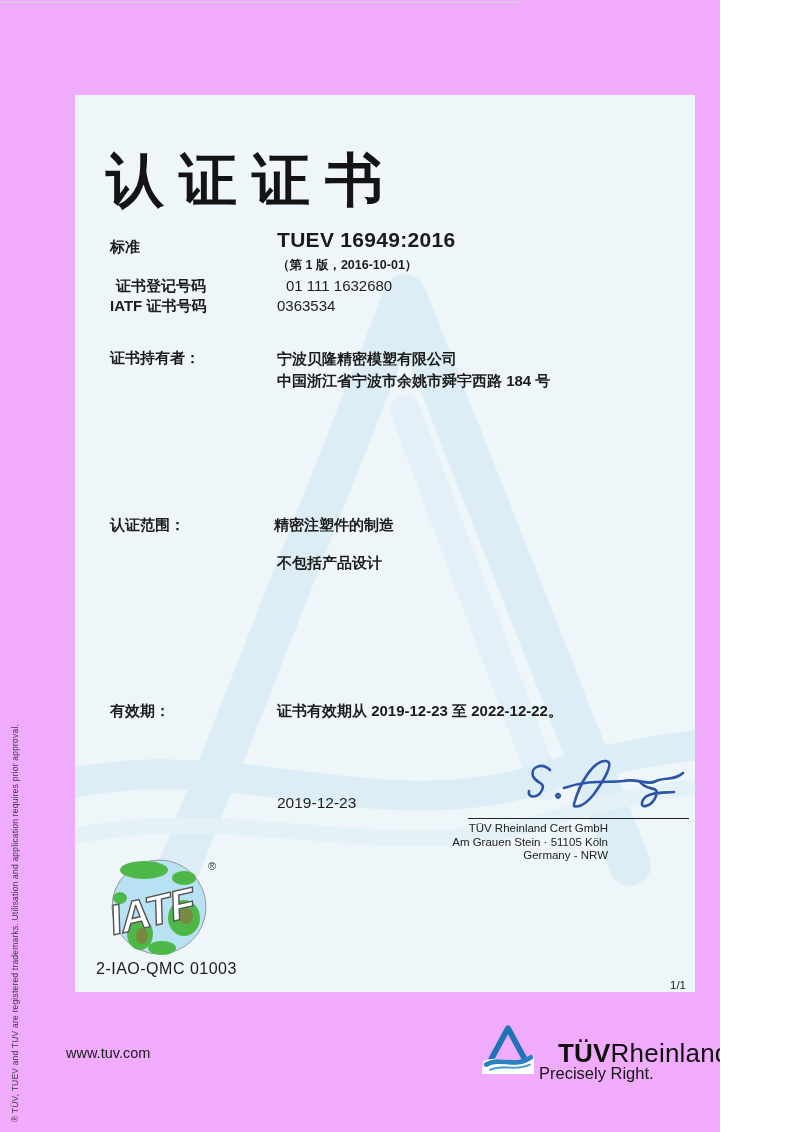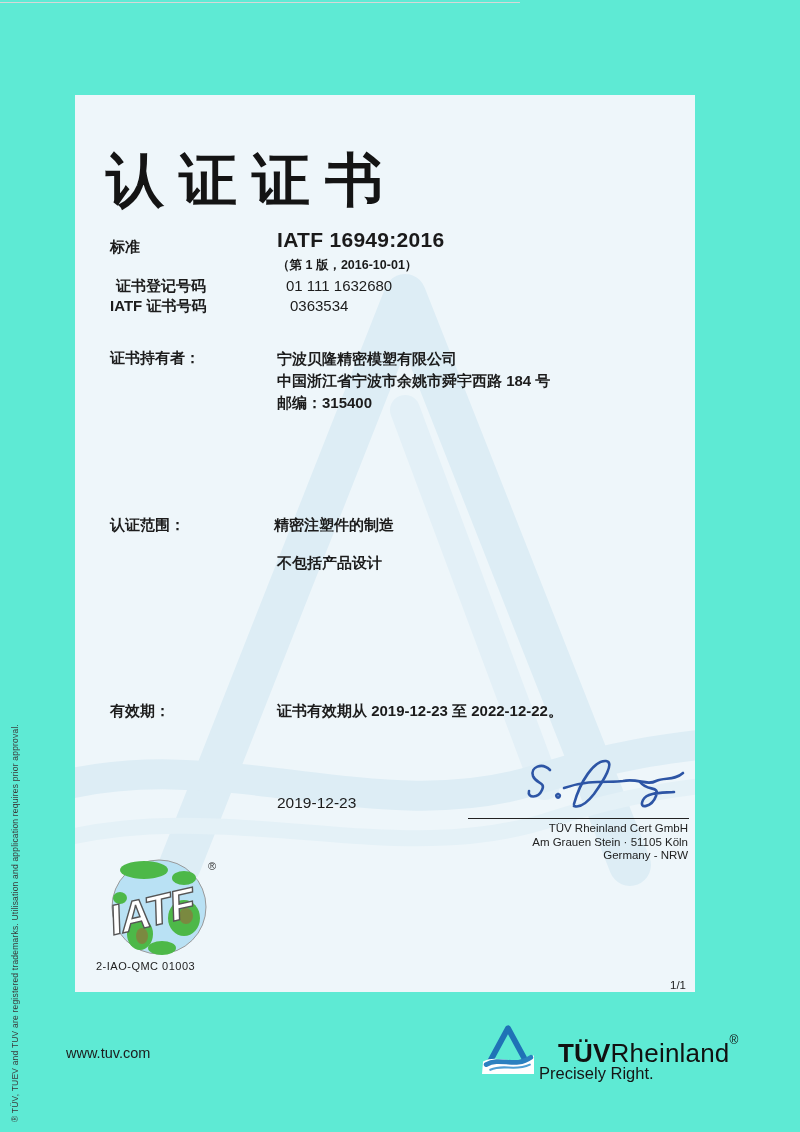--- a/index.html
+++ b/index.html
@@ -4,21 +4,21 @@
 <style>
   html,body{margin:0;padding:0;}
   body{
     font-family:"Liberation Sans","DejaVu Sans",sans-serif;
     background:#ffffff;
     color:#1a1a1a;
     width:800px;height:1132px;
     -webkit-font-smoothing:antialiased;
   }
   #stage{
-    position:relative;width:800px;height:1132px;background:#5eead4;overflow:hidden;
+    position:relative;width:720px;height:1132px;background:#f0abfc;overflow:hidden;
   }
   .abs{position:absolute;}
   
   .scan-line{left:0;top:2px;width:520px;height:1px;background:#d7d7d7;}
   
   .paper{
     left:75px;top:95px;width:620px;height:897px;
     background:#eef6fa;
   }
   .paper svg{position:absolute;left:0;top:0;}
@@ -29,21 +29,21 @@
   }
   .lbl{font-size:15px;font-weight:700;color:#1c1c1c;}
   .val{font-size:15px;font-weight:400;color:#1c1c1c;}
   .valb{font-size:15px;font-weight:700;color:#1c1c1c;}
   .std-value{left:277px;top:228px;font-size:21px;font-weight:800;letter-spacing:.3px;}
   .std-edition{left:277px;top:257px;font-size:12.5px;font-weight:700;}
   .holder-block{left:277px;top:348px;line-height:22px;}
   .signer-block{right:112px;top:822px;text-align:right;font-size:11.5px;line-height:13.5px;color:#222;}
   .sig-line{left:468px;top:818px;width:221px;border-top:1.6px solid #222;height:0;}
   .page-num{left:670px;top:979px;font-size:11.5px;color:#222;}
-  .iatf-code{left:96px;top:960px;font-size:11px;font-weight:400;color:#1c1c1c;letter-spacing:.5px;}
+  .iatf-code{left:96px;top:960px;font-size:16px;font-weight:400;color:#1c1c1c;letter-spacing:.5px;}
   .website{left:66px;top:1045px;font-size:14.5px;color:#1c1c1c;}
   .brand-text{left:538px;top:1033px;font-size:26px;color:#111;letter-spacing:.2px;white-space:nowrap;}
   .brand-text .b{font-weight:800;margin-left:20px;}
   .brand-text sup{font-size:12px;vertical-align:18px;}
   .tagline{left:539px;top:1064px;font-size:16.5px;color:#151515;}
   .side-note{
     left:10px;top:1122px;
     transform:rotate(-90deg);transform-origin:left top;
     font-size:8.5px;color:#3a3a3a;white-space:nowrap;letter-spacing:.2px;
   }
@@ -62,33 +62,32 @@
         <path d="M330,315 L470,690" stroke-width="30" stroke="#e3f0f7"></path>
         <path d="M-30,695 C140,645 300,735 460,685 C540,660 590,653 660,646" stroke-width="30"></path>
         <path d="M-30,748 C150,698 320,778 480,723 C555,699 610,692 670,686" stroke-width="16" stroke="#e4f1f7"></path>
       </g>
     </svg>
   </div>
 
   <div class="abs cert-title">认证证书</div>
 
   <div class="abs lbl" style="left:110px;top:238px;">标准</div>
-  <div class="abs std-value">IATF 16949:2016</div>
+  <div class="abs std-value">TUEV 16949:2016</div>
   <div class="abs std-edition">（第 1 版，2016-10-01）</div>
 
   <div class="abs lbl" style="left:116px;top:277px;">证书登记号码</div>
   <div class="abs val" style="left:286px;top:277px;">01 111 1632680</div>
   <div class="abs lbl" style="left:110px;top:297px;">IATF 证书号码</div>
-  <div class="abs val" style="left:290px;top:297px;">0363534</div>
+  <div class="abs val" style="left:277px;top:297px;">0363534</div>
 
   <div class="abs lbl" style="left:110px;top:349px;">证书持有者：</div>
   <div class="abs holder-block">
     <div class="valb">宁波贝隆精密模塑有限公司</div>
     <div class="valb">中国浙江省宁波市余姚市舜宇西路 184 号</div>
-    <div class="valb">邮编：315400</div>
   </div>
 
   <div class="abs lbl" style="left:110px;top:516px;">认证范围：</div>
   <div class="abs valb" style="left:274px;top:516px;">精密注塑件的制造</div>
   <div class="abs valb" style="left:277px;top:554px;">不包括产品设计</div>
 
 
   <div class="abs lbl" style="left:110px;top:702px;">有效期：</div>
   <div class="abs valb" style="left:277px;top:702px;">证书有效期从 2019-12-23 至 2022-12-22。</div>
 

